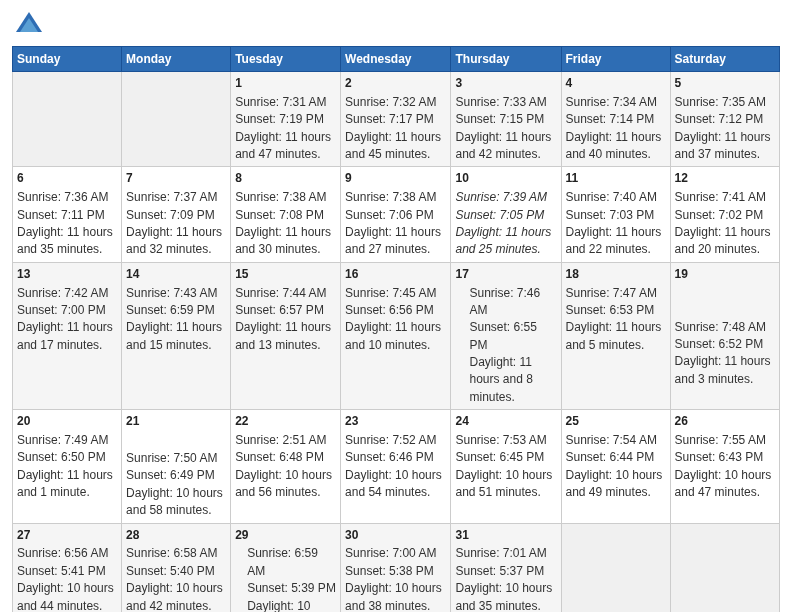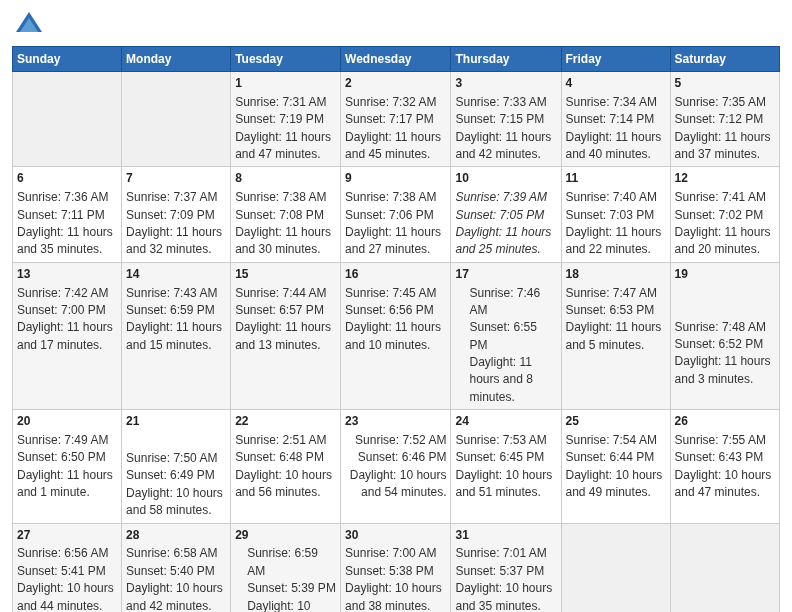--- a/index.html
+++ b/index.html
@@ -275,21 +275,21 @@
 Daylight: 10 hours and 58 minutes.</div>
           </td>
           <td>
             <span class="day-number">22</span>
             <div class="day-info" style="white-space: pre-line;">Sunrise: 2:51 AM
 Sunset: 6:48 PM
 Daylight: 10 hours and 56 minutes.</div>
           </td>
           <td>
             <span class="day-number">23</span>
-            <div class="day-info" style="white-space: pre-line; text-align: right;">Sunrise: 7:52 AM
+            <div class="day-info" style="white-space: pre-line;">Sunrise: 7:52 AM
 Sunset: 6:46 PM
 Daylight: 10 hours and 54 minutes.</div>
           </td>
           <td>
             <span class="day-number">24</span>
             <div class="day-info" style="white-space: pre-line;">Sunrise: 7:53 AM
 Sunset: 6:45 PM
 Daylight: 10 hours and 51 minutes.</div>
           </td>
           <td>

